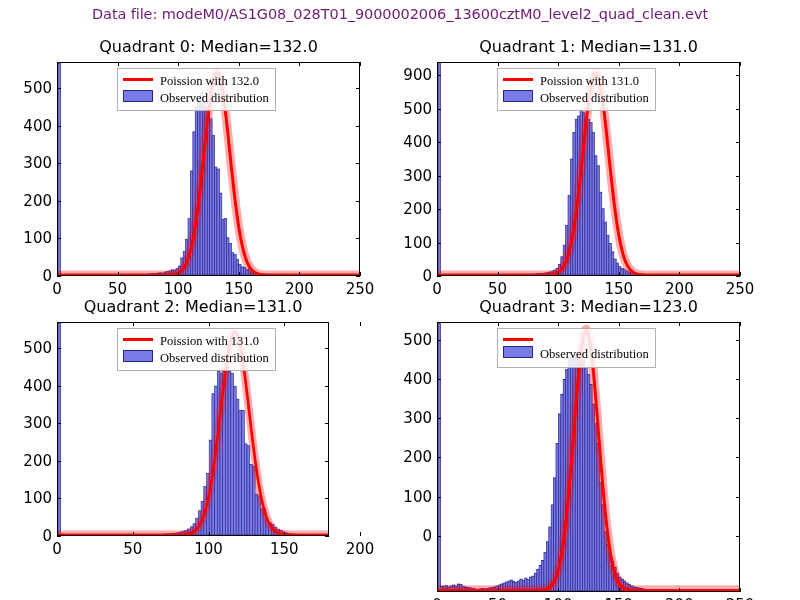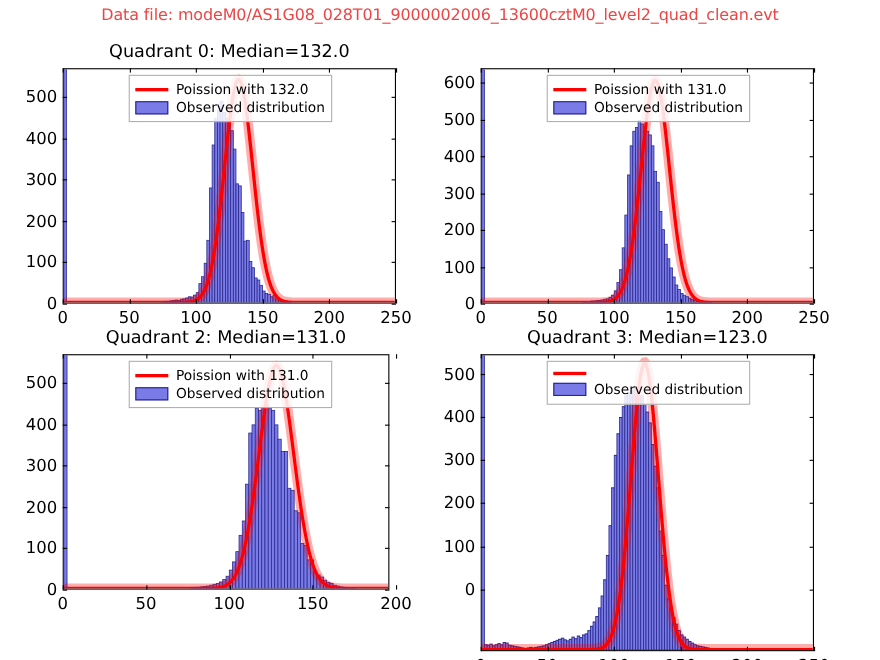--- a/index.html
+++ b/index.html
@@ -19,21 +19,21 @@
     height: 600px;
     background: #ffffff;
   }
   .suptitle {
     position: absolute;
     top: 6px;
     left: 0;
     width: 800px;
     text-align: center;
     font-size: 14.5px;
-    color: #ef4444;
+    color: #701a75;
     letter-spacing: -0.1px;
   }
   .subplot {
     position: absolute;
   }
   .axtitle {
     position: absolute;
     left: 0;
     width: 100%;
     top: -25px;
@@ -111,22 +111,23 @@
     position: absolute;
     background: rgba(255,255,255,0.86);
     border: 1px solid #b0b0b0;
     padding: 4px 6px 4px 5px;
     font-size: 12.5px;
     color: #000000;
     line-height: 1.32;
   }
   .legend-row {
     display: flex;
-    align-items: center;
+    align-items: flex-start;
     white-space: nowrap;
+    font-family: Liberation Serif, serif;
   }
   .legend-swatch {
     width: 30px;
     height: 13px;
     margin-right: 7px;
     flex: 0 0 auto;
     position: relative;
   }
   .swatch-line::after {
     content: "";
@@ -258,20 +259,21 @@
         <span>Poission with 132.0</span>
       </div>
       <div class="legend-row">
         <span class="legend-swatch swatch-patch"></span>
         <span>Observed distribution</span>
       </div>
     </div>
   </div>
 
   <div class="subplot" id="sub1" style="left:437px; top:62px; width:303px; height:214px;">
+    <div class="axtitle">Quadrant 1: Median=131.0</div>
     <div class="frame">
       <div class="plotarea">
         <svg class="plotsvg" id="svg1" viewBox="0 0 303 214" preserveAspectRatio="none">
             <g>
               <rect x="0" y="0" width="2.424" height="214" fill="#7b7be8" stroke="#26268c" stroke-width="0.7"></rect>
               <rect x="92.112" y="213.33125" width="2.4240000000000066" height="0.6687499999999886" fill="#7b7be8" stroke="#26268c" stroke-width="0.7"></rect>
               <rect x="94.536" y="213.33125" width="2.4240000000000066" height="0.6687499999999886" fill="#7b7be8" stroke="#26268c" stroke-width="0.7"></rect>
               <rect x="96.96000000000001" y="212.996875" width="2.4239999999999924" height="1.0031250000000114" fill="#7b7be8" stroke="#26268c" stroke-width="0.7"></rect>
               <rect x="99.384" y="212.6625" width="2.4240000000000066" height="1.3375000000000057" fill="#7b7be8" stroke="#26268c" stroke-width="0.7"></rect>
               <rect x="101.808" y="212.6625" width="2.423999999999978" height="1.3375000000000057" fill="#7b7be8" stroke="#26268c" stroke-width="0.7"></rect>
@@ -339,21 +341,21 @@
         <div class="tickmark-y right" style="top: 113.688px;"></div>
         <div class="ytick-label" style="top: 113.688px;">300</div>
         <div class="tickmark-y" style="top: 80.25px;"></div>
         <div class="tickmark-y right" style="top: 80.25px;"></div>
         <div class="ytick-label" style="top: 80.25px;">400</div>
         <div class="tickmark-y" style="top: 46.8125px;"></div>
         <div class="tickmark-y right" style="top: 46.8125px;"></div>
         <div class="ytick-label" style="top: 46.8125px;">500</div>
         <div class="tickmark-y" style="top: 13.375px;"></div>
         <div class="tickmark-y right" style="top: 13.375px;"></div>
-        <div class="ytick-label" style="top: 13.375px;">600</div>
+        <div class="ytick-label" style="top: 13.375px;">900</div>
         <div class="tickmark-x" style="left: 0px;"></div>
         <div class="tickmark-x top" style="left: 0px;"></div>
         <div class="xtick-label" style="left: 0px;">0</div>
         <div class="tickmark-x" style="left: 60.6px;"></div>
         <div class="tickmark-x top" style="left: 60.6px;"></div>
         <div class="xtick-label" style="left: 60.6px;">50</div>
         <div class="tickmark-x" style="left: 121.2px;"></div>
         <div class="tickmark-x top" style="left: 121.2px;"></div>
         <div class="xtick-label" style="left: 121.2px;">100</div>
         <div class="tickmark-x" style="left: 181.8px;"></div>
@@ -371,21 +373,21 @@
         <span class="legend-swatch swatch-line"></span>
         <span>Poission with 131.0</span>
       </div>
       <div class="legend-row">
         <span class="legend-swatch swatch-patch"></span>
         <span>Observed distribution</span>
       </div>
     </div>
   </div>
 
-  <div class="subplot" id="sub2" style="left:57px; top:322px; width:272px; height:214px;padding-left:25px;">
+  <div class="subplot" id="sub2" style="left:57px; top:322px; width:272px; height:214px;">
     <div class="axtitle">Quadrant 2: Median=131.0</div>
     <div class="frame">
       <div class="plotarea">
         <svg class="plotsvg" id="svg2" viewBox="0 0 303 214" preserveAspectRatio="none">
             <g>
               <rect x="0" y="0" width="3.0300000000000002" height="214" fill="#7b7be8" stroke="#26268c" stroke-width="0.7"></rect>
               <rect x="118.17" y="213.24912280701756" width="3.030000000000001" height="0.7508771929824434" fill="#7b7be8" stroke="#26268c" stroke-width="0.7"></rect>
               <rect x="121.2" y="212.8736842105263" width="3.029999999999987" height="1.1263157894736935" fill="#7b7be8" stroke="#26268c" stroke-width="0.7"></rect>
               <rect x="124.22999999999999" y="212.8736842105263" width="3.030000000000001" height="1.1263157894736935" fill="#7b7be8" stroke="#26268c" stroke-width="0.7"></rect>
               <rect x="127.25999999999999" y="212.49824561403508" width="3.030000000000001" height="1.5017543859649152" fill="#7b7be8" stroke="#26268c" stroke-width="0.7"></rect>

